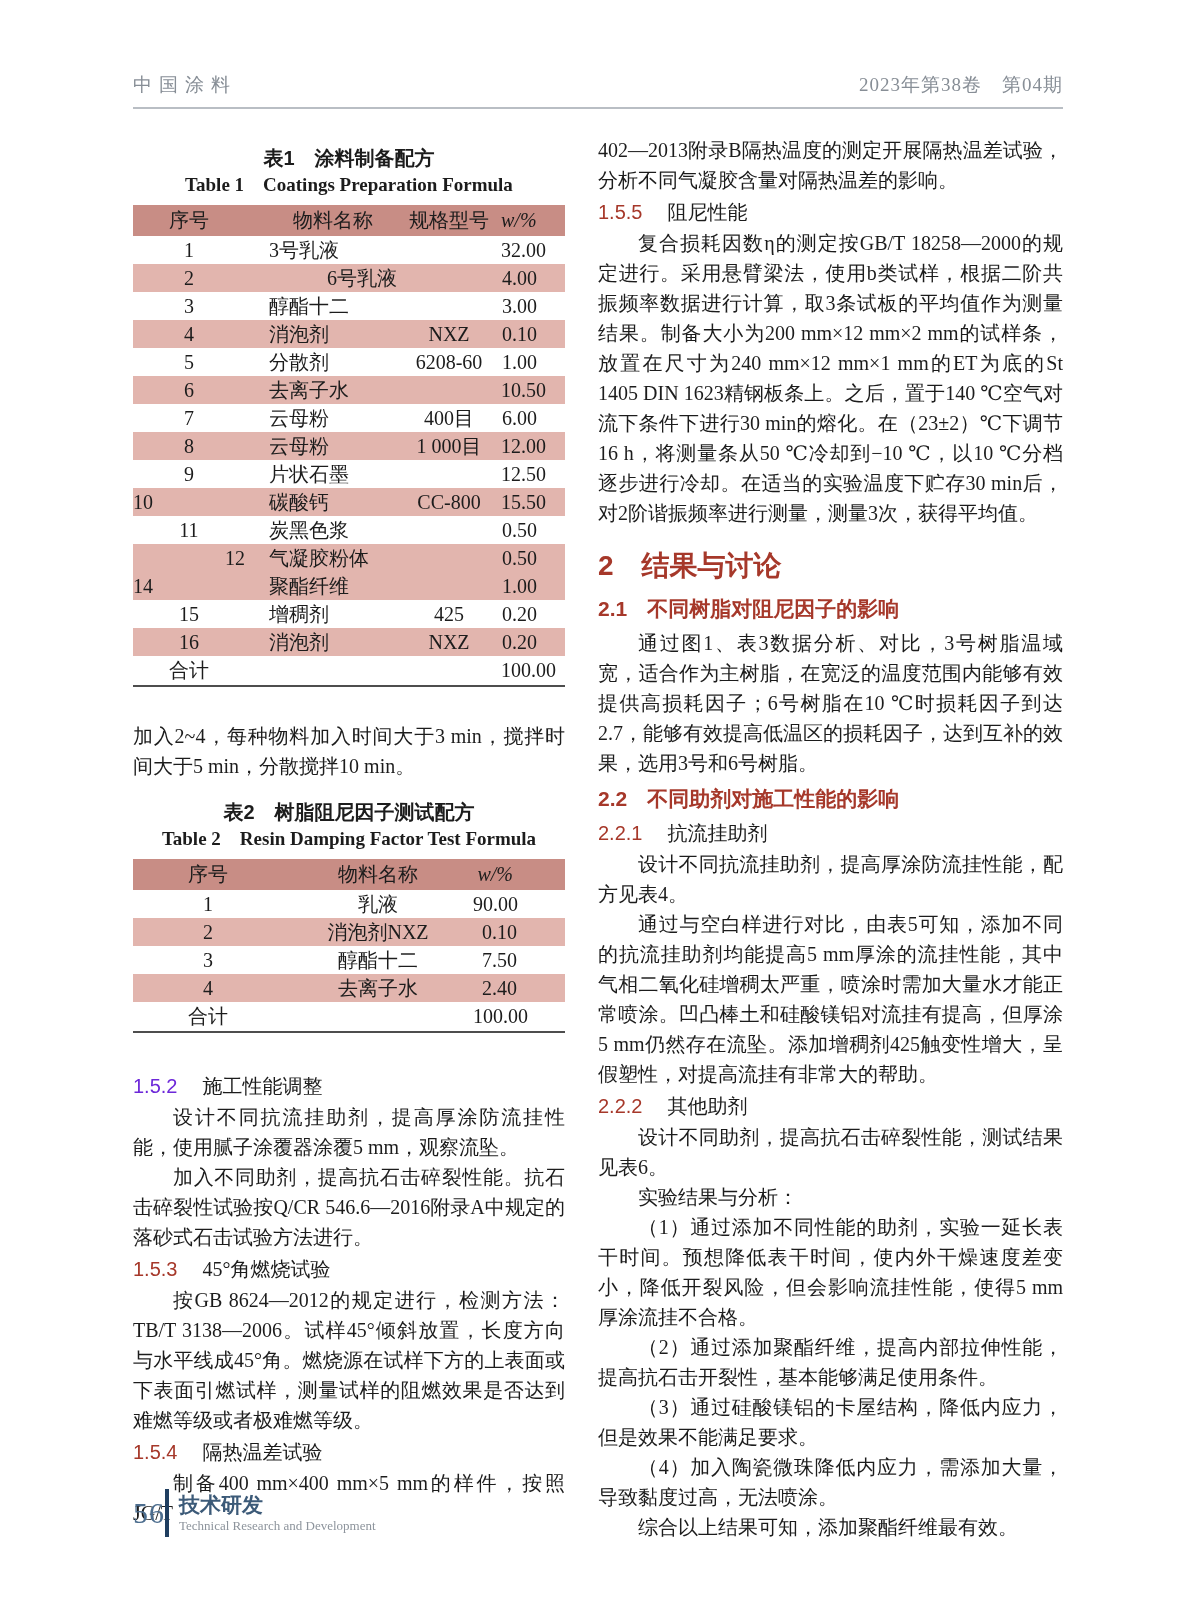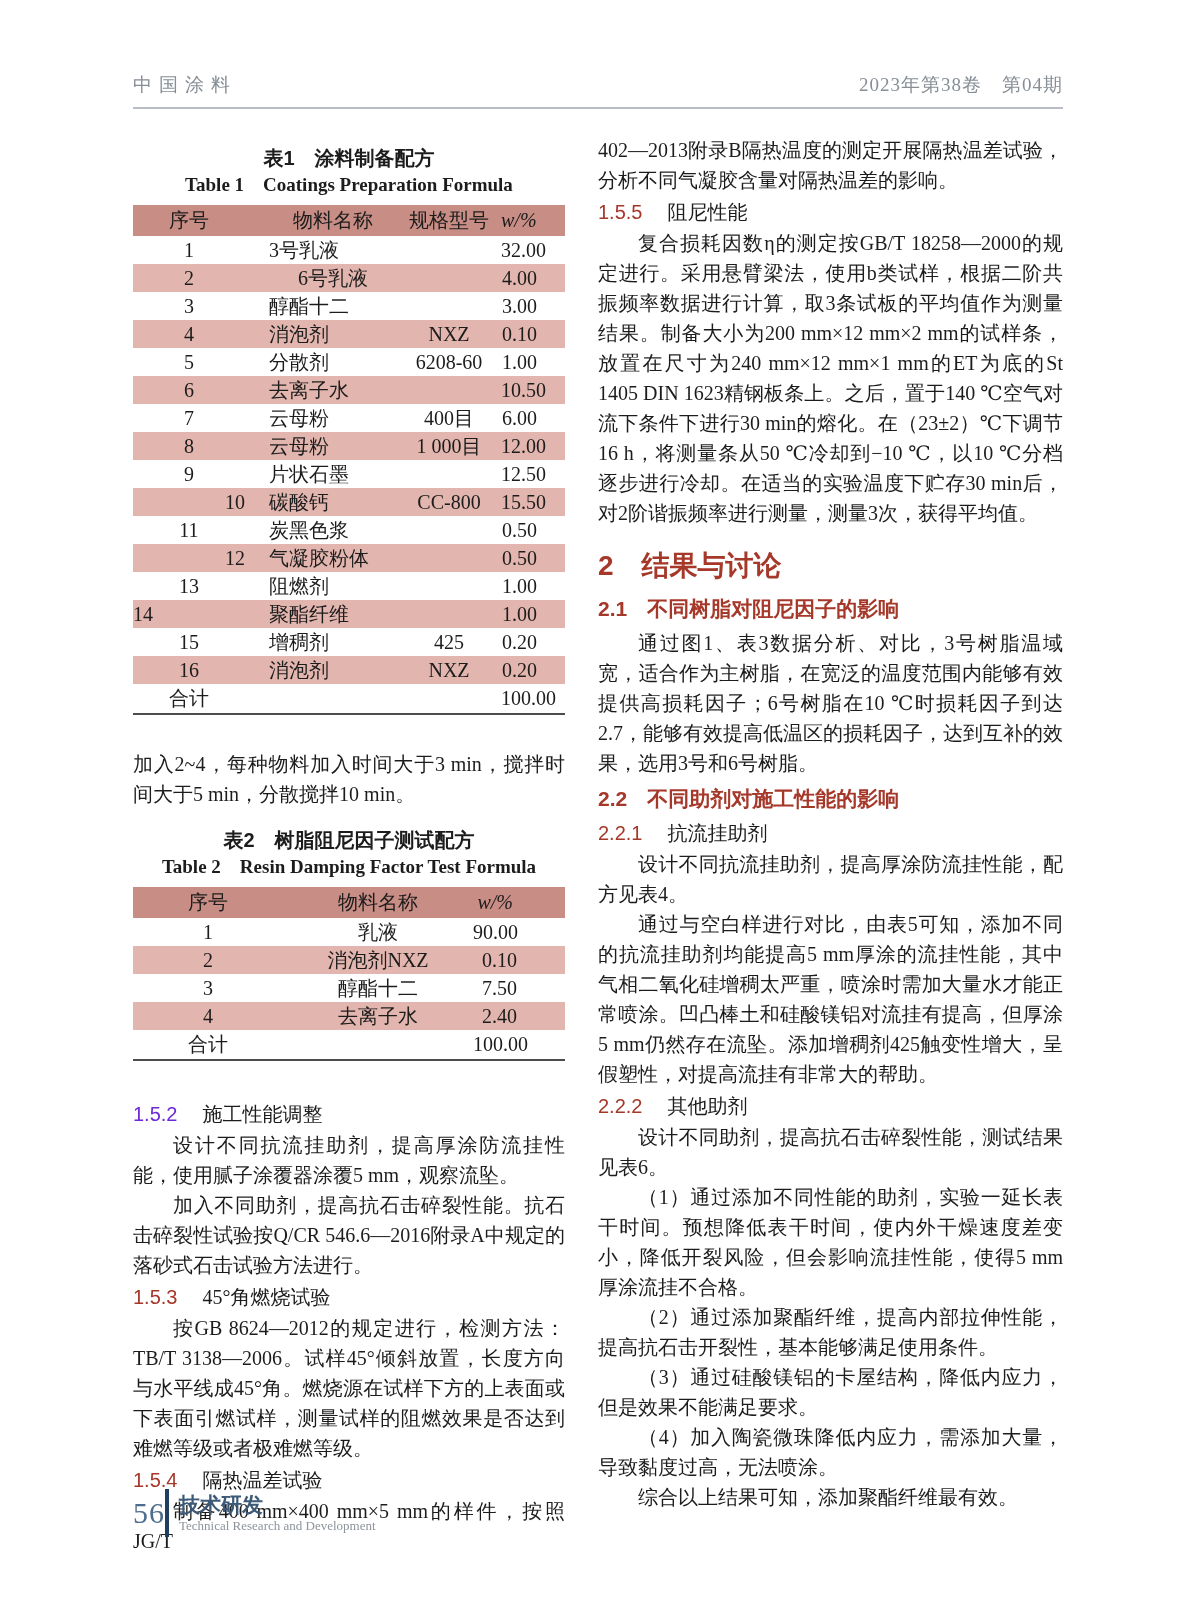--- a/index.html
+++ b/index.html
@@ -88,21 +88,21 @@
           </thead>
           <tbody>
             <tr>
               <td style="text-align: center;">1</td>
               <td style="text-align: left; padding-left: 24px;">3号乳液</td>
               <td style="text-align: center;"></td>
               <td style="text-align: right; padding-right: 28px;">32.00</td>
             </tr>
             <tr style="background: rgb(226, 181, 174);">
               <td style="text-align: center;">2</td>
-              <td style="text-align: center; padding-left: 24px;">6号乳液</td>
+              <td style="text-align: right; padding-left: 24px;">6号乳液</td>
               <td style="text-align: center;"></td>
               <td style="text-align: right; padding-right: 28px;">4.00</td>
             </tr>
             <tr>
               <td style="text-align: center;">3</td>
               <td style="text-align: left; padding-left: 24px;">醇酯十二</td>
               <td style="text-align: center;"></td>
               <td style="text-align: right; padding-right: 28px;">3.00</td>
             </tr>
             <tr style="background: rgb(226, 181, 174);">
@@ -135,42 +135,36 @@
               <td style="text-align: center;">1 000目</td>
               <td style="text-align: right; padding-right: 28px;">12.00</td>
             </tr>
             <tr>
               <td style="text-align: center;">9</td>
               <td style="text-align: left; padding-left: 24px;">片状石墨</td>
               <td style="text-align: center;"></td>
               <td style="text-align: right; padding-right: 28px;">12.50</td>
             </tr>
             <tr style="background: rgb(226, 181, 174);">
-              <td style="text-align: right;">10</td>
+              <td style="text-align: left;">10</td>
               <td style="text-align: left; padding-left: 24px;">碳酸钙</td>
               <td style="text-align: center;">CC-800</td>
               <td style="text-align: left; padding-right: 28px;">15.50</td>
             </tr>
             <tr>
               <td style="text-align: center;">11</td>
               <td style="text-align: left; padding-left: 24px;">炭黑色浆</td>
               <td style="text-align: center;"></td>
               <td style="text-align: right; padding-right: 28px;">0.50</td>
             </tr>
             <tr style="background: rgb(226, 181, 174);">
               <td style="text-align: right;">12</td>
               <td style="text-align: left; padding-left: 24px;">气凝胶粉体</td>
               <td style="text-align: center;"></td>
               <td style="text-align: right; padding-right: 28px;">0.50</td>
-            </tr>
-            <tr>
-              <td style="text-align: center;">13</td>
-              <td style="text-align: left; padding-left: 24px;">阻燃剂</td>
-              <td style="text-align: center;"></td>
-              <td style="text-align: right; padding-right: 28px;">1.00</td>
             </tr>
             <tr style="background: rgb(226, 181, 174);">
               <td style="">14</td>
               <td style="text-align: left; padding-left: 24px;">聚酯纤维</td>
               <td style="text-align: center;"></td>
               <td style="text-align: right; padding-right: 28px;">1.00</td>
             </tr>
             <tr>
               <td style="text-align: center;">15</td>
               <td style="text-align: left; padding-left: 24px;">增稠剂</td>
@@ -256,20 +250,21 @@
           <p class="para">复合损耗因数η的测定按GB/T 18258—2000的规定进行。采用悬臂梁法，使用b类试样，根据二阶共振频率数据进行计算，取3条试板的平均值作为测量结果。制备大小为200 mm×12 mm×2 mm的试样条，放置在尺寸为240 mm×12 mm×1 mm的ET为底的St 1405 DIN 1623精钢板条上。之后，置于140 ℃空气对流下条件下进行30 min的熔化。在（23±2）℃下调节16 h，将测量条从50 ℃冷却到−10 ℃，以10 ℃分档逐步进行冷却。在适当的实验温度下贮存30 min后，对2阶谐振频率进行测量，测量3次，获得平均值。</p>
           <div class="hd h1"><span class="num" style="color: rgb(166, 56, 42);">2</span><span class="ttl" style="color: rgb(166, 56, 42);">结果与讨论</span></div>
           <div class="hd h2"><span class="num" style="color: rgb(166, 56, 42);">2.1</span><span class="ttl" style="color: rgb(166, 56, 42);">不同树脂对阻尼因子的影响</span></div>
           <p class="para">通过图1、表3数据分析、对比，3号树脂温域宽，适合作为主树脂，在宽泛的温度范围内能够有效提供高损耗因子；6号树脂在10 ℃时损耗因子到达2.7，能够有效提高低温区的损耗因子，达到互补的效果，选用3号和6号树脂。</p>
           <div class="hd h2"><span class="num" style="color: rgb(166, 56, 42);">2.2</span><span class="ttl" style="color: rgb(166, 56, 42);">不同助剂对施工性能的影响</span></div>
           <div class="hd h3"><span class="num" style="color: rgb(166, 56, 42);">2.2.1</span><span class="ttl">抗流挂助剂</span></div>
           <p class="para">设计不同抗流挂助剂，提高厚涂防流挂性能，配方见表4。</p>
           <p class="para">通过与空白样进行对比，由表5可知，添加不同的抗流挂助剂均能提高5 mm厚涂的流挂性能，其中气相二氧化硅增稠太严重，喷涂时需加大量水才能正常喷涂。凹凸棒土和硅酸镁铝对流挂有提高，但厚涂5 mm仍然存在流坠。添加增稠剂425触变性增大，呈假塑性，对提高流挂有非常大的帮助。</p>
           <div class="hd h3"><span class="num" style="color: rgb(166, 56, 42);">2.2.2</span><span class="ttl">其他助剂</span></div>
           <p class="para">设计不同助剂，提高抗石击碎裂性能，测试结果见表6。</p>
+          <p class="para">实验结果与分析：</p>
           <p class="para">（1）通过添加不同性能的助剂，实验一延长表干时间。预想降低表干时间，使内外干燥速度差变小，降低开裂风险，但会影响流挂性能，使得5 mm厚涂流挂不合格。</p>
           <p class="para">（2）通过添加聚酯纤维，提高内部拉伸性能，提高抗石击开裂性，基本能够满足使用条件。</p>
           <p class="para">（3）通过硅酸镁铝的卡屋结构，降低内应力，但是效果不能满足要求。</p>
           <p class="para">（4）加入陶瓷微珠降低内应力，需添加大量，导致黏度过高，无法喷涂。</p>
           <p class="para">综合以上结果可知，添加聚酯纤维最有效。</p>
         </div>
     </div>
 
   </div>
 

